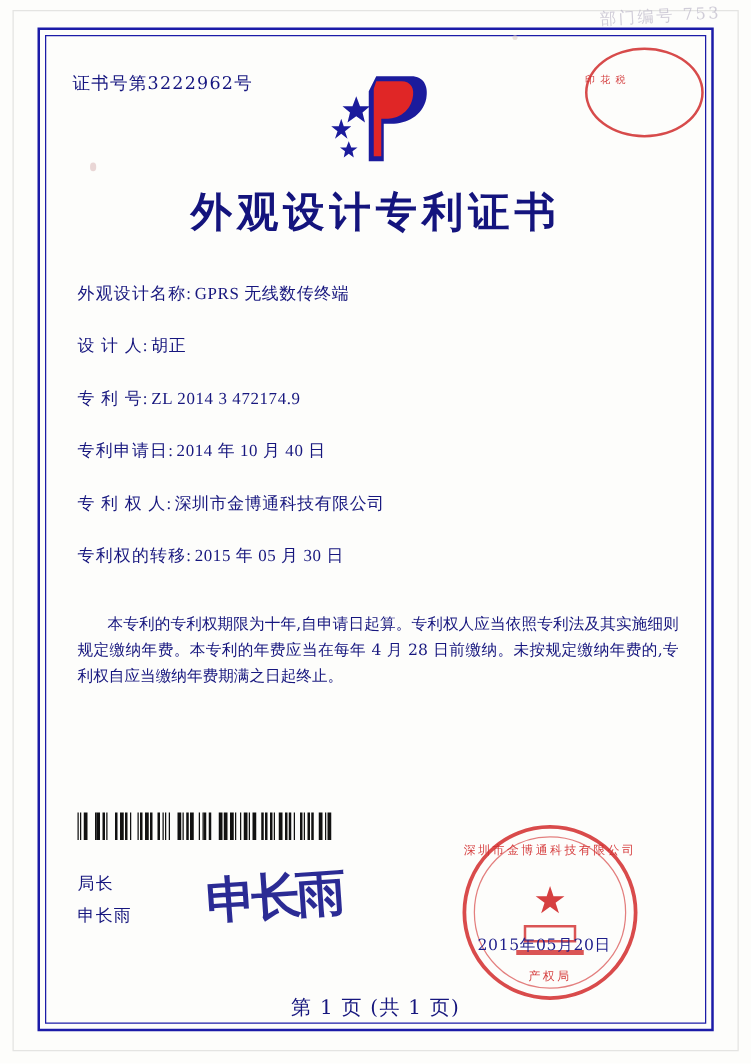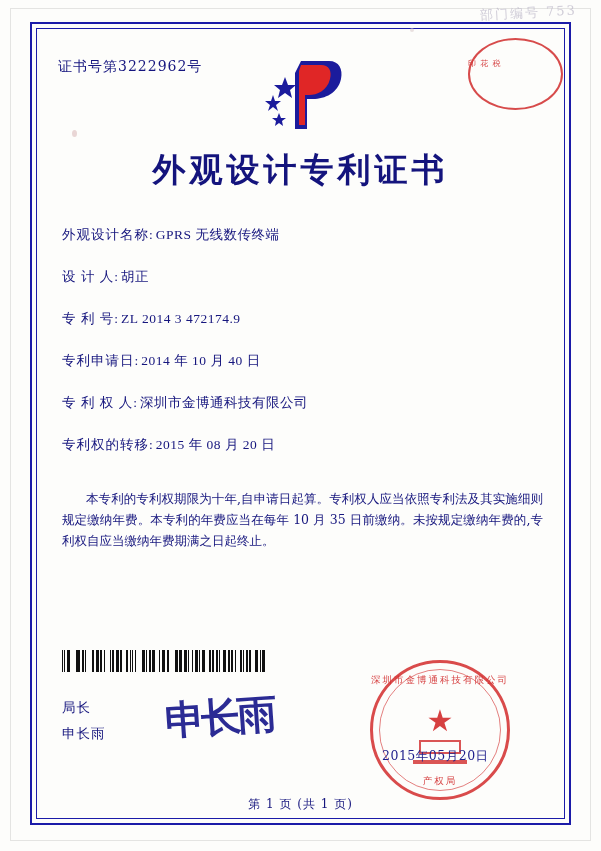--- a/index.html
+++ b/index.html
@@ -154,21 +154,21 @@
   .seal-date{
     position:absolute;left:382px;top:748px;
     font-family:"DejaVu Serif","Liberation Serif",serif;
     font-size:12.5px;color:#1d1d8a;letter-spacing:.5px;
   }
 
   .page-num{
     position:absolute;left:0;right:0;top:796px;
     text-align:center;
     font-family:"DejaVu Serif","Liberation Serif",serif;
-    font-size:12px;color:#16167e;letter-spacing:1px;
+    font-size:16px;color:#16167e;letter-spacing:1px;
   }
 
   .speck{position:absolute;background:#d9c9c9;border-radius:50%;opacity:.55;}
 </style>
 </head>
 <body>
 
 <div class="page">
 
   <div class="scan-edge"></div>
@@ -213,26 +213,26 @@
     <div class="field">
       <span class="lbl">专利申请日:</span>
       <span class="val">2014 年 10 月 40 日</span>
     </div>
     <div class="field">
       <span class="lbl">专 利 权 人:</span>
       <span class="val">深圳市金博通科技有限公司</span>
     </div>
     <div class="field">
       <span class="lbl">专利权的转移:</span>
-      <span class="val">2015 年 08 月 20 日</span>
+      <span class="val">2015 年 05 月 30 日</span>
     </div>
   </div>
 
   <div class="para-wrap">
-    <p class="para">本专利的专利权期限为十年,自申请日起算。专利权人应当依照专利法及其实施细则规定缴纳年费。本专利的年费应当在每年 10 月 35 日前缴纳。未按规定缴纳年费的,专利权自应当缴纳年费期满之日起终止。</p>
+    <p class="para">本专利的专利权期限为十年,自申请日起算。专利权人应当依照专利法及其实施细则规定缴纳年费。本专利的年费应当在每年 4 月 28 日前缴纳。未按规定缴纳年费的,专利权自应当缴纳年费期满之日起终止。</p>
   </div>
 
   <div class="barcode" id="barcode">
       <i style="width: 1px; margin-right: 1px;"></i>
       <i style="width: 1px; margin-right: 2px;"></i>
       <i style="width: 3px; margin-right: 1px;"></i>
       <i style="width: 3px; margin-right: 2px; background: transparent;"></i>
       <i style="width: 1px; margin-right: 1px;"></i>
       <i style="width: 3px; margin-right: 2px;"></i>
       <i style="width: 2px; margin-right: 1px;"></i>

